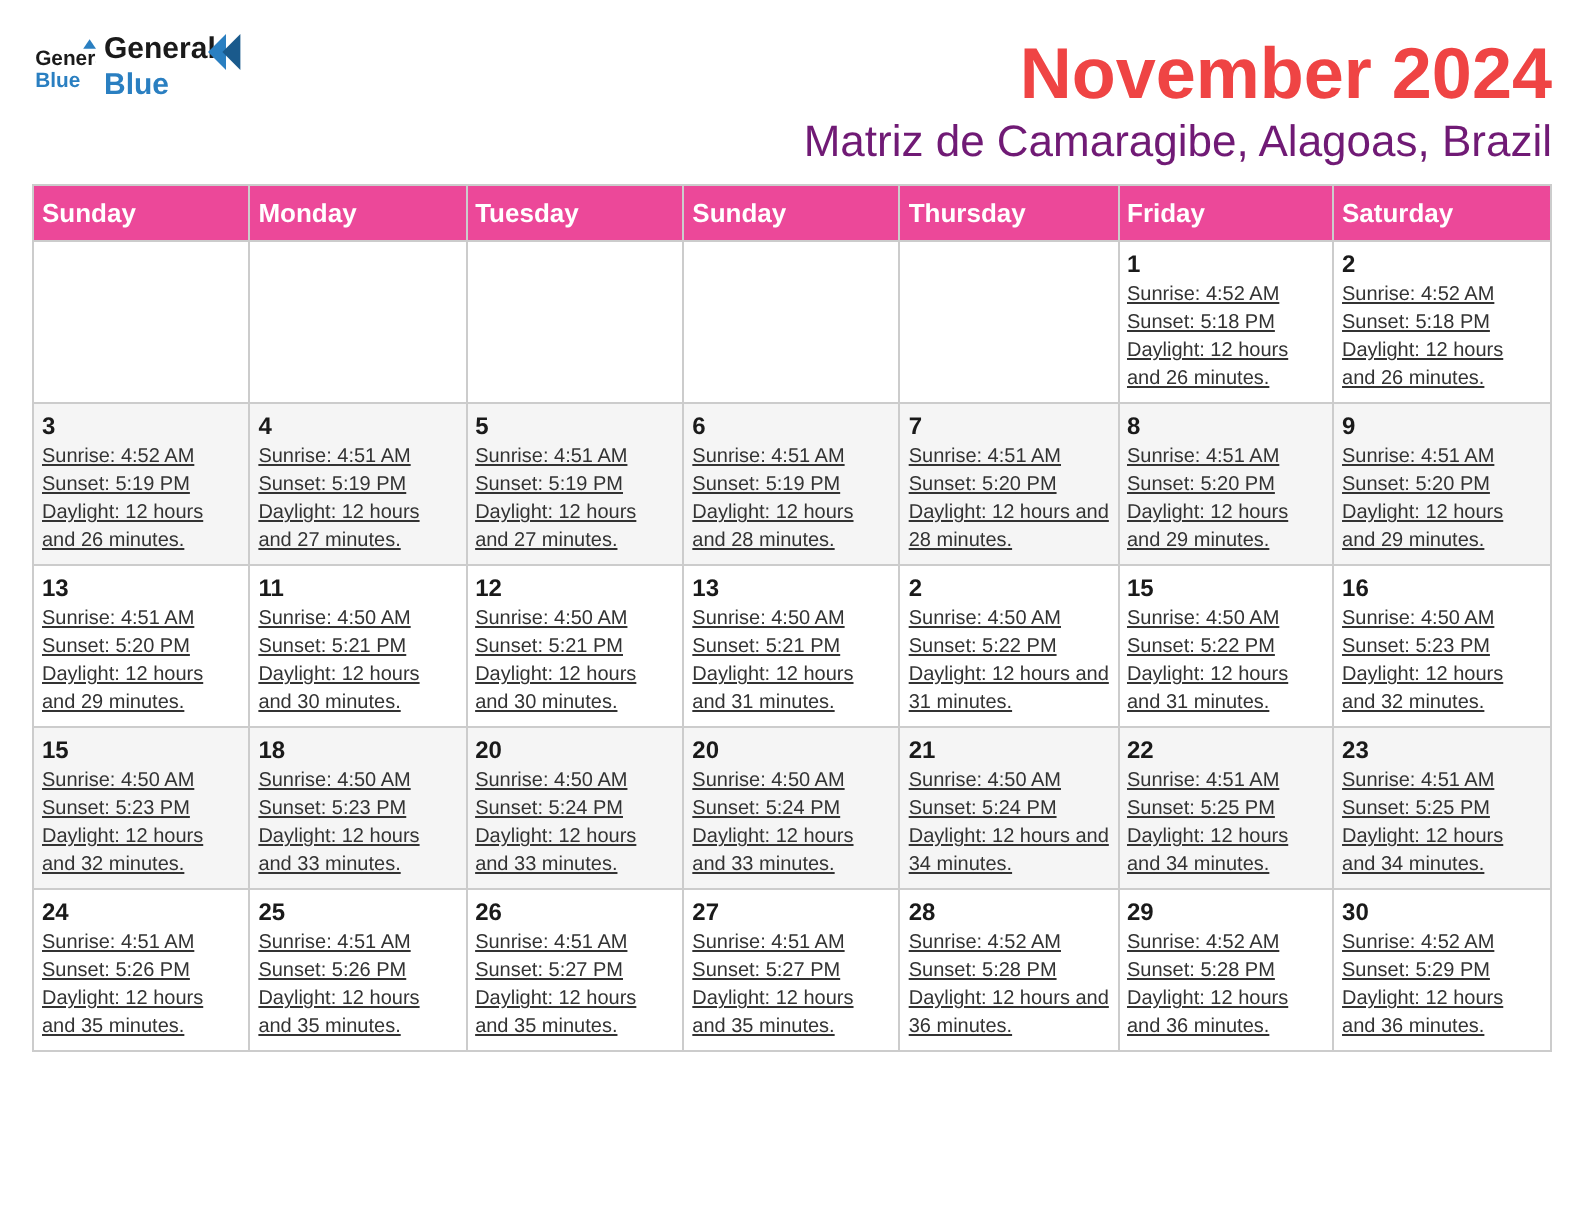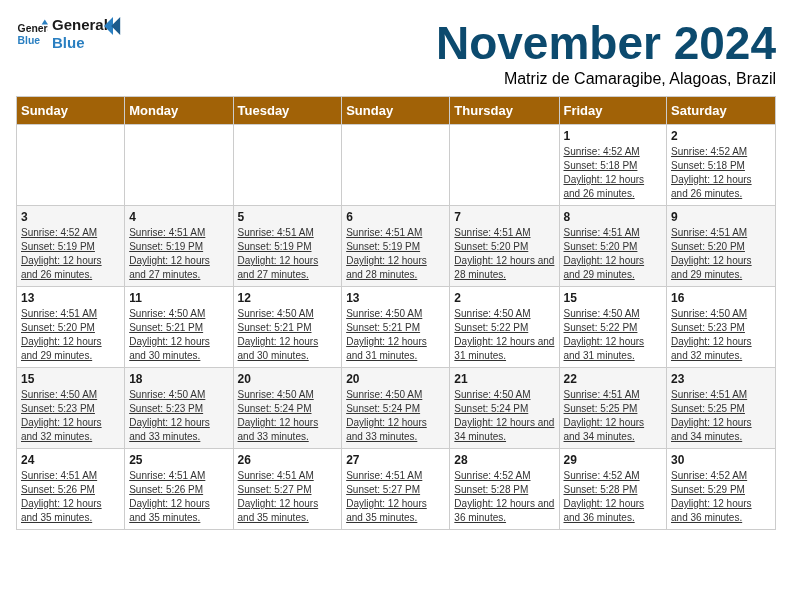--- a/index.html
+++ b/index.html
@@ -22,34 +22,34 @@
       gap: 4px;
     }
     .logo-icon {
       width: 32px;
       height: 32px;
     }
     .title-block {
       text-align: right;
     }
     .month-title {
-      font-size: 46px;
+      font-size: 36px;
       font-weight: bold;
-      color: #0c4a6e;
+      color: #ef4444;
     }
     .location {
-      font-size: 16px;
-      color: #000000;
+      font-size: 22px;
+      color: #701a75;
     }
     .calendar {
       width: 100%;
       border-collapse: collapse;
     }
     .calendar th {
-      background: #a16207;
+      background: #ec4899;
       color: #fff;
       font-size: 13px;
       font-weight: bold;
       padding: 6px 4px;
       text-align: left;
       border: 1px solid #ccc;
     }
     .calendar td {
       vertical-align: top;
       border: 1px solid #ccc;

